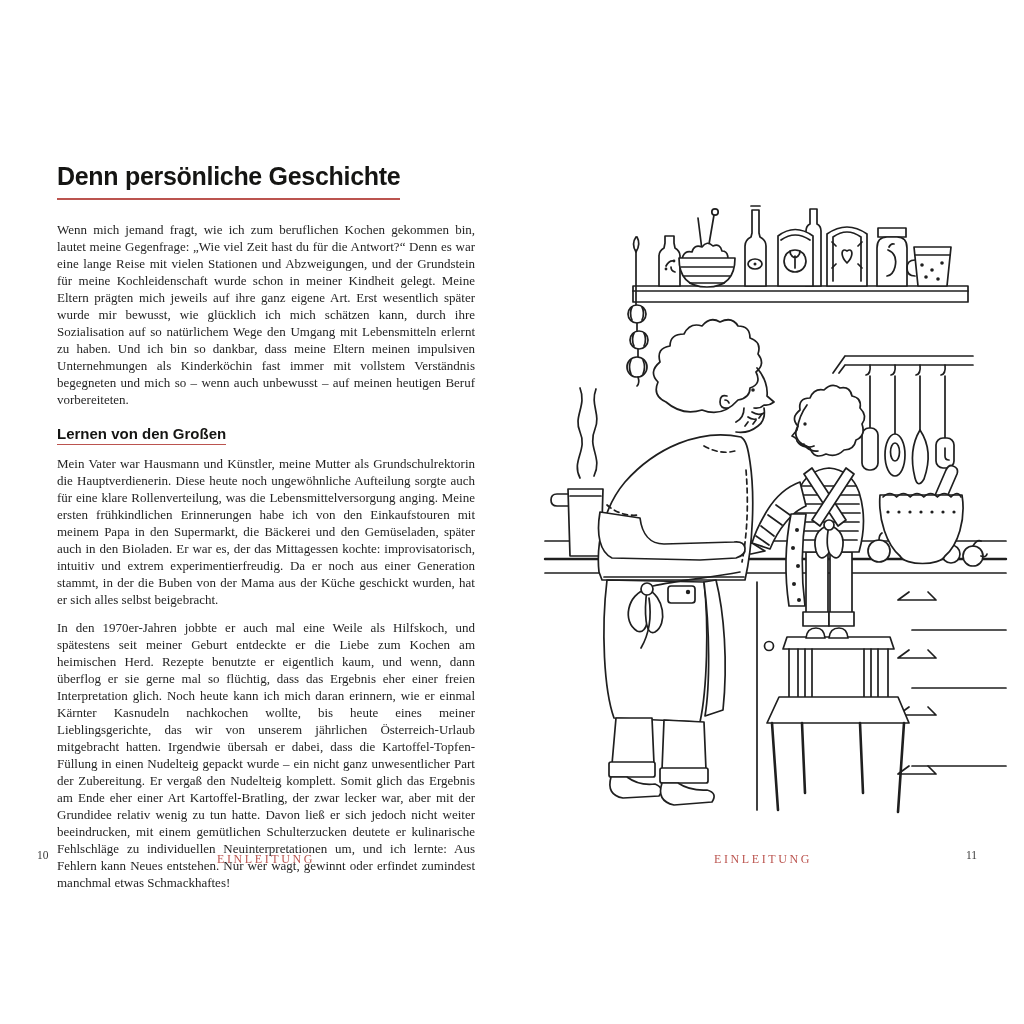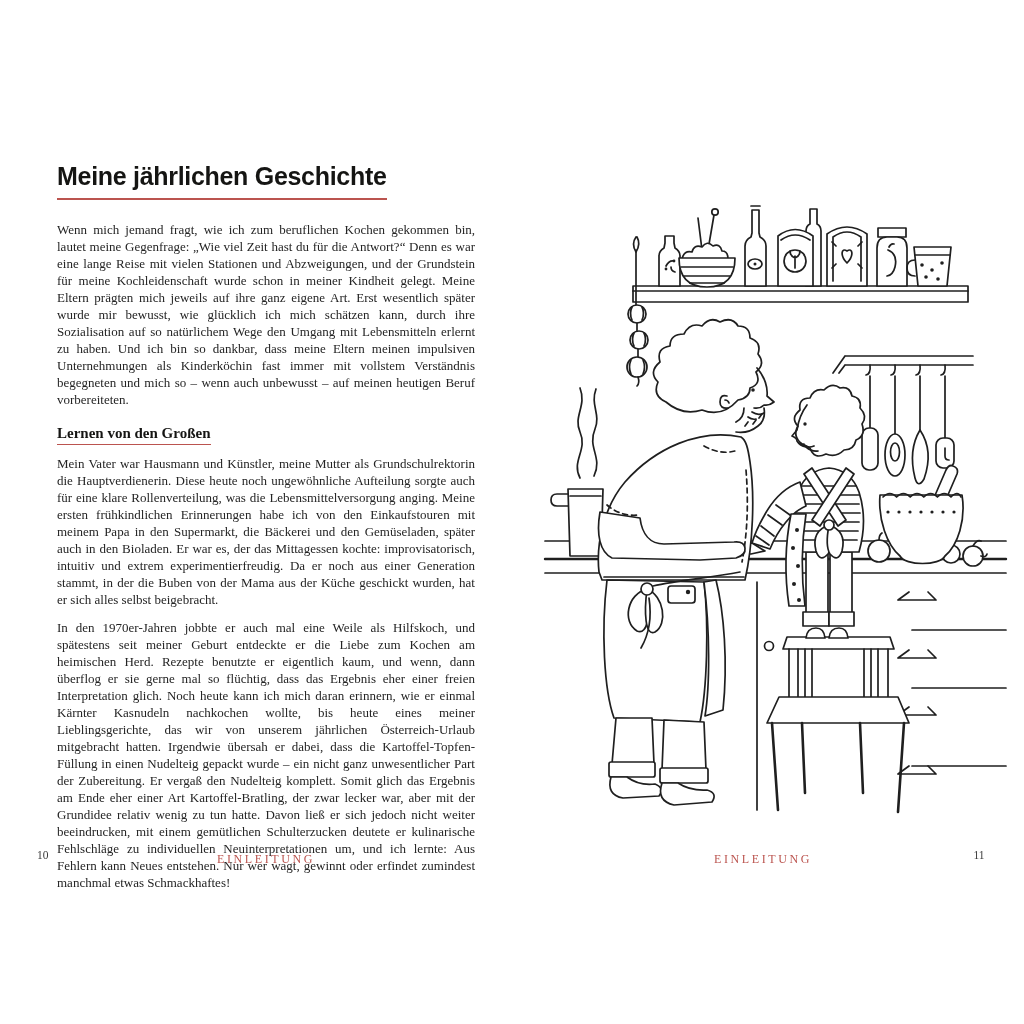--- a/index.html
+++ b/index.html
@@ -22,51 +22,51 @@
     display:inline-block;border-bottom:2px solid var(--red);padding-bottom:7px;
     white-space:nowrap;
   }
   .text-col{
     position:absolute;left:57px;top:221px;width:418px;color:#242424;
   }
   .text-col p{
     margin:0 0 11px 0;font-size:13px;line-height:17px;text-align:justify;
   }
   .subheading{
-    font-family:Liberation Serif, serif;
+    font-family:Liberation Sans, sans-serif;
     font-weight:700;font-size:15px;color:#151513;margin:6px 0 10px 0;
     display:inline-block;border-bottom:1.5px solid var(--red);padding-bottom:2px;
     white-space:nowrap;
   }
   .it{}
   .running-head{
     position:absolute;top:852px;font-size:12px;letter-spacing:2.6px;
     color:var(--red);text-align:center;
   }
   .running-head.left{left:57px;width:418px;}
   .running-head.right{left:545px;width:436px;}
   .folio{
     position:absolute;top:849px;font-size:11.5px;color:#3a3a3a;
   }
   .folio.left{left:37px;text-align:center;}
-  .folio.right{left:966px;width:26px;text-align:center;}
+  .folio.right{left:966px;width:26px;text-align:left;}
   .illustration{
     position:absolute;left:538px;top:192px;width:470px;height:628px;
   }
   .ink{fill:none;stroke:var(--ink);stroke-width:1.7;stroke-linecap:round;stroke-linejoin:round;}
   .solid{fill:#ffffff;}
   .dash{stroke-dasharray:5 4;}
   .thick{stroke-width:2.4;}
   .leg{stroke-width:2.6;}
   .dot{fill:var(--ink);stroke:none;}
 </style>
 </head>
 <body>
 
-<h1 class="page-title">Meine jährlichen Geschichte</h1>
+<h1 class="page-title">Denn persönliche Geschichte</h1>
 
 <div class="text-col">
   <p>Wenn mich jemand fragt, wie ich zum beruflichen Kochen gekommen bin, lautet meine Gegenfrage: „Wie viel Zeit hast du für die Antwort?“ Denn es war eine lange Reise mit vielen Stationen und Abzweigungen, und der Grundstein für meine Kochleidenschaft wurde schon in meiner Kindheit gelegt. Meine Eltern prägten mich jeweils auf ihre ganz eigene Art. Erst wesentlich später wurde mir bewusst, wie glücklich ich mich schätzen kann, durch ihre Sozialisation auf so natürlichem Wege den Umgang mit Lebensmitteln erlernt zu haben. Und ich bin so dankbar, dass meine Eltern meinen impulsiven Unternehmungen als Kinderköchin fast immer mit vollstem Verständnis begegneten und mich so – wenn auch unbewusst – auf meinen heutigen Beruf vorbereiteten.</p>
   <h2 class="subheading">Lernen von den Großen</h2>
   <p>Mein Vater war Hausmann und Künstler, meine Mutter als Grundschulrektorin die Hauptverdienerin. Diese heute noch ungewöhnliche Aufteilung sorgte auch für eine klare Rollenverteilung, was die Lebensmittelversorgung anging. Meine ersten frühkindlichen Erinnerungen habe ich von den Einkaufstouren mit meinem Papa in den Supermarkt, die Bäckerei und den Gemüseladen, später auch in den Bioladen. Er war es, der das Mittagessen kochte: improvisatorisch, intuitiv und extrem experimentierfreudig. Da er noch aus einer Generation stammt, in der die Buben von der Mama aus der Küche geschickt wurden, hat er sich alles selbst beigebracht.</p>
   <p><span>In den 1970er-Jahren jobbte er auch mal eine Weile als Hilfskoch, und spätestens seit meiner Geburt entdeckte er die Liebe zum Kochen am heimischen Herd. Rezepte benutzte er eigentlich kaum, und wenn, dann überflog er sie gerne mal so flüchtig, dass das Ergebnis eher einer freien Interpretation glich. Noch heute kann ich mich daran erinnern, wie er einmal </span><span class="it">Kärnter Kasnudeln</span><span> nachkochen wollte, bis heute eines meiner Lieblingsgerichte, das wir von unserem jährlichen Österreich-Urlaub mitgebracht hatten. Irgendwie übersah er dabei, dass die Kartoffel-Topfen-Füllung in einen Nudelteig gepackt wurde – ein nicht ganz unwesentlicher Part der Zubereitung. Er vergaß den Nudelteig komplett. Somit glich das Ergebnis am Ende eher einer Art Kartoffel-Bratling, der zwar lecker war, aber mit der Grundidee relativ wenig zu tun hatte. Davon ließ er sich jedoch nicht weiter beeindrucken, mit einem gemütlichen Schulterzucken deutete er kulinarische Fehlschläge zu individuellen Neuinterpretationen um, und ich lernte: Aus Fehlern kann Neues entstehen. Nur wer wagt, gewinnt oder erfindet zumindest manchmal etwas Schmackhaftes!</span></p>
 </div>
 
 <svg class="illustration" viewBox="538 192 470 628" aria-hidden="true">
 

